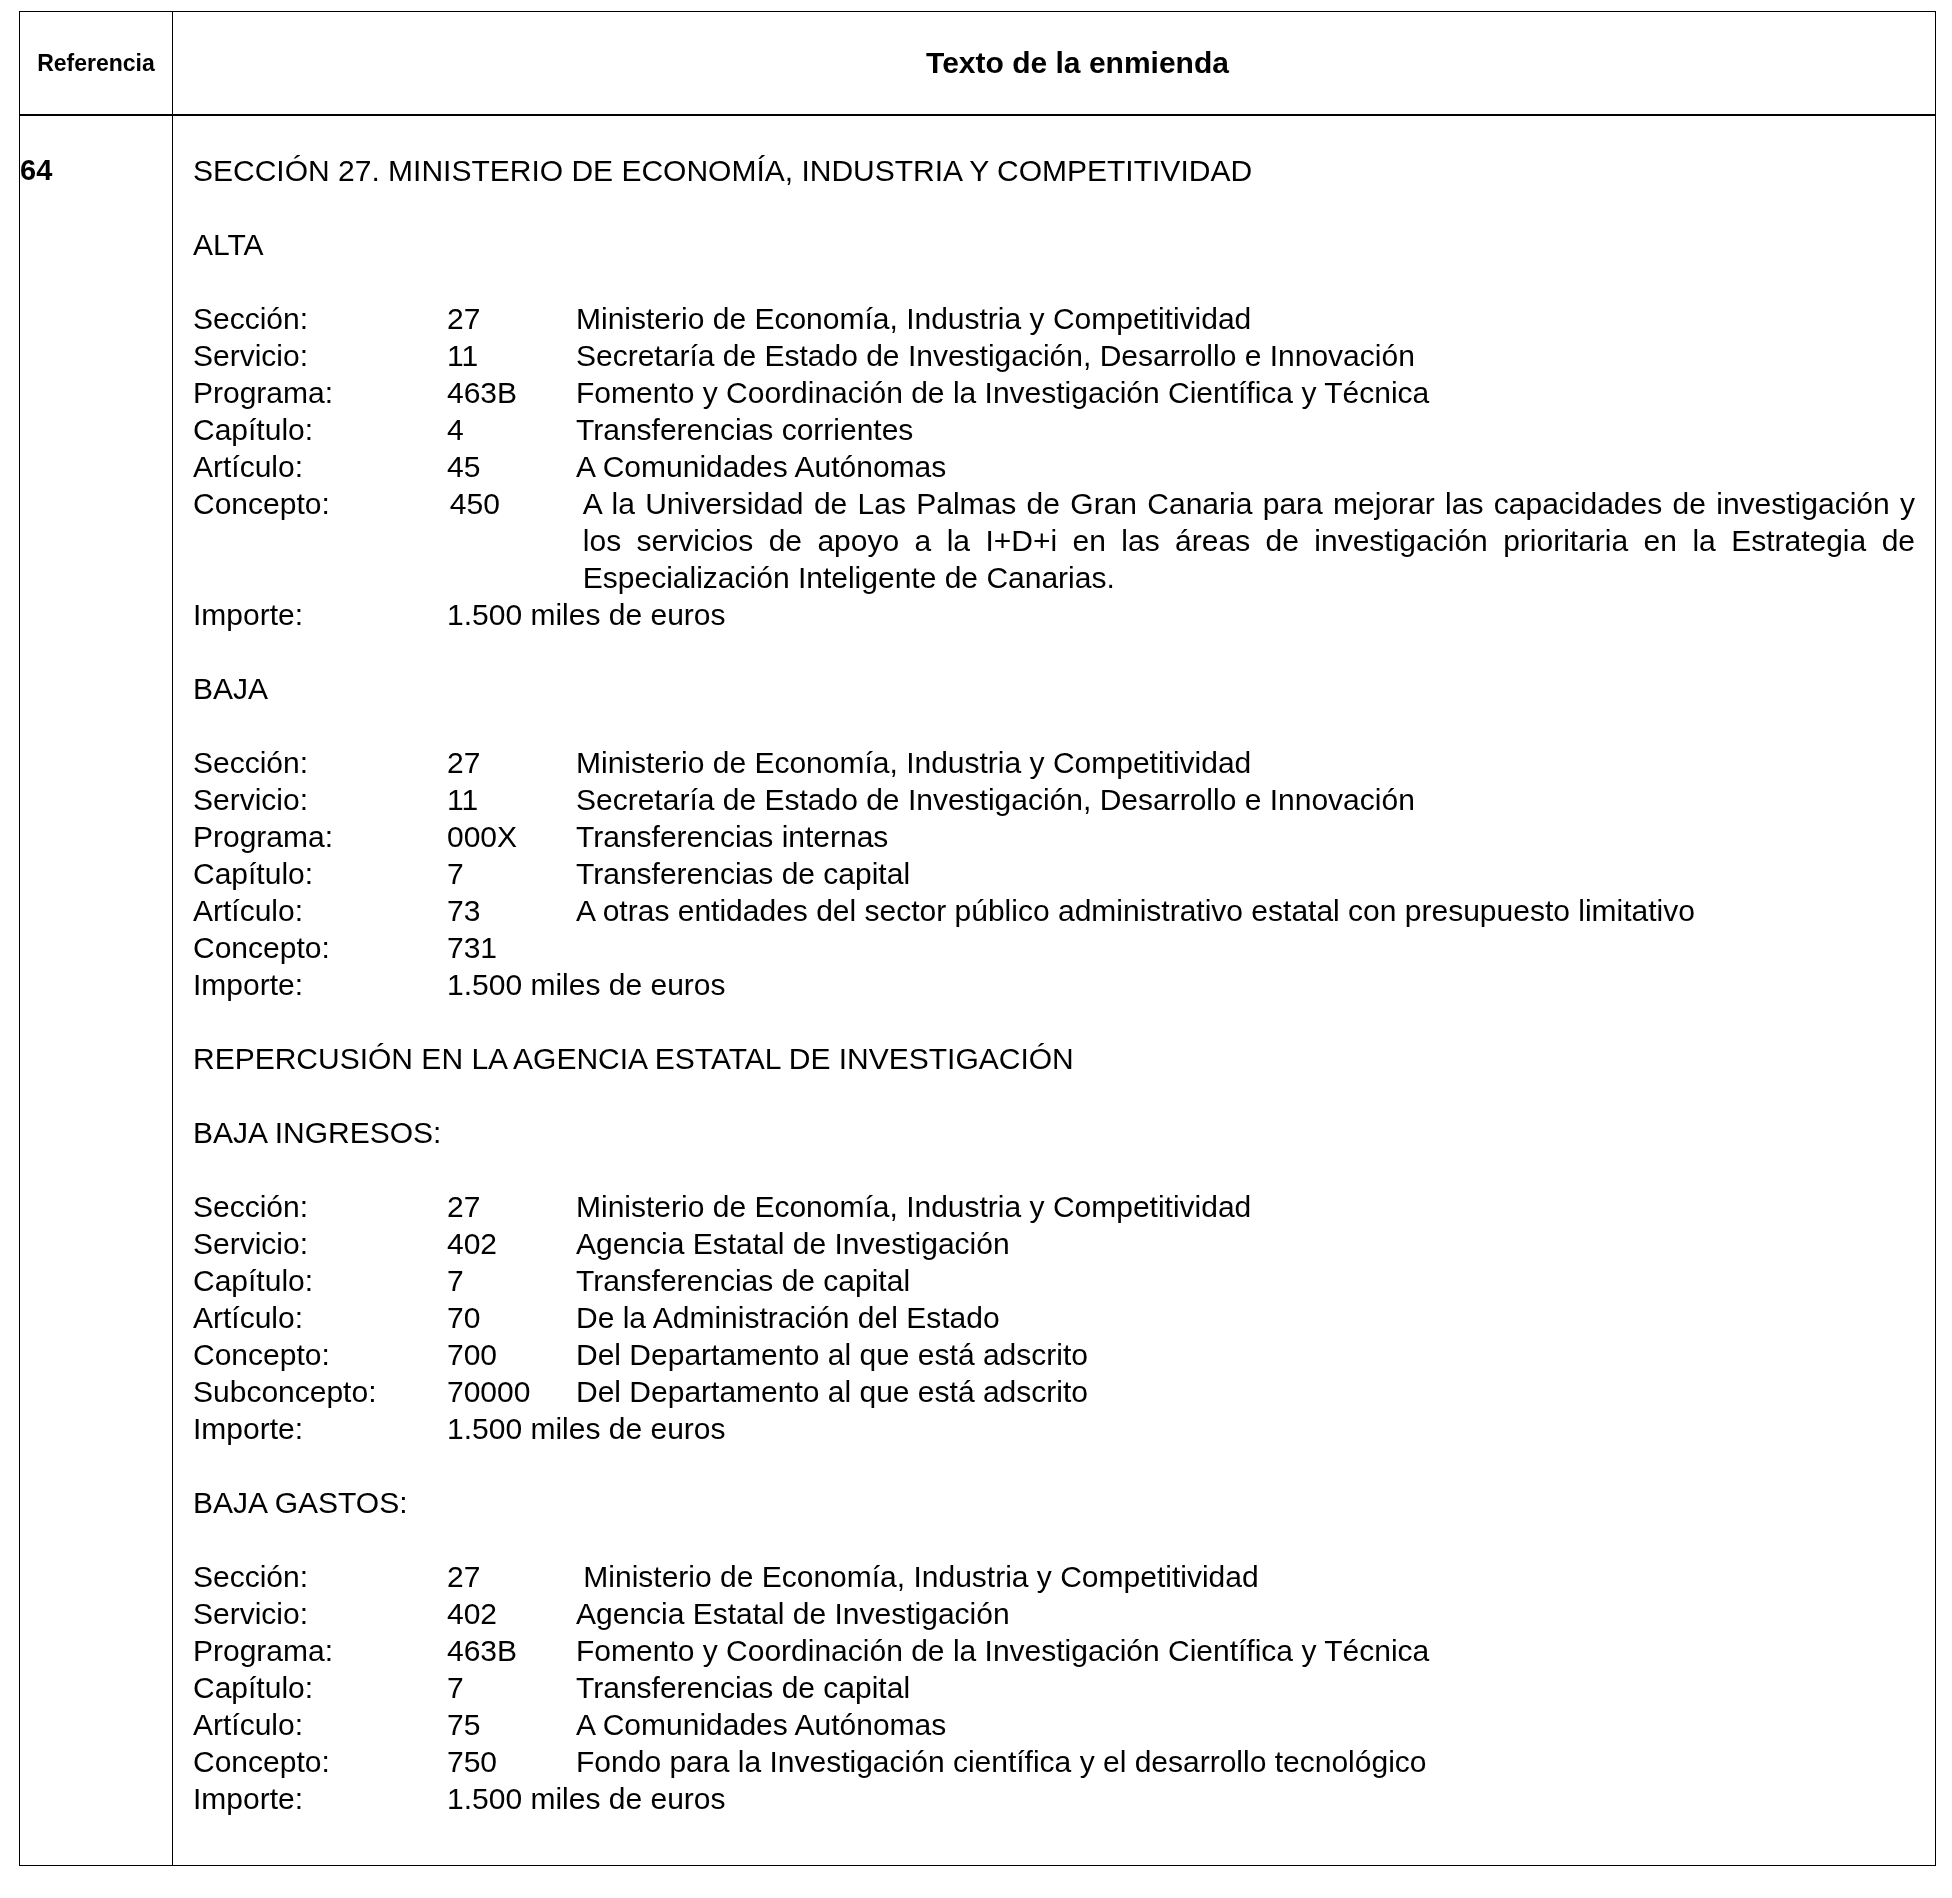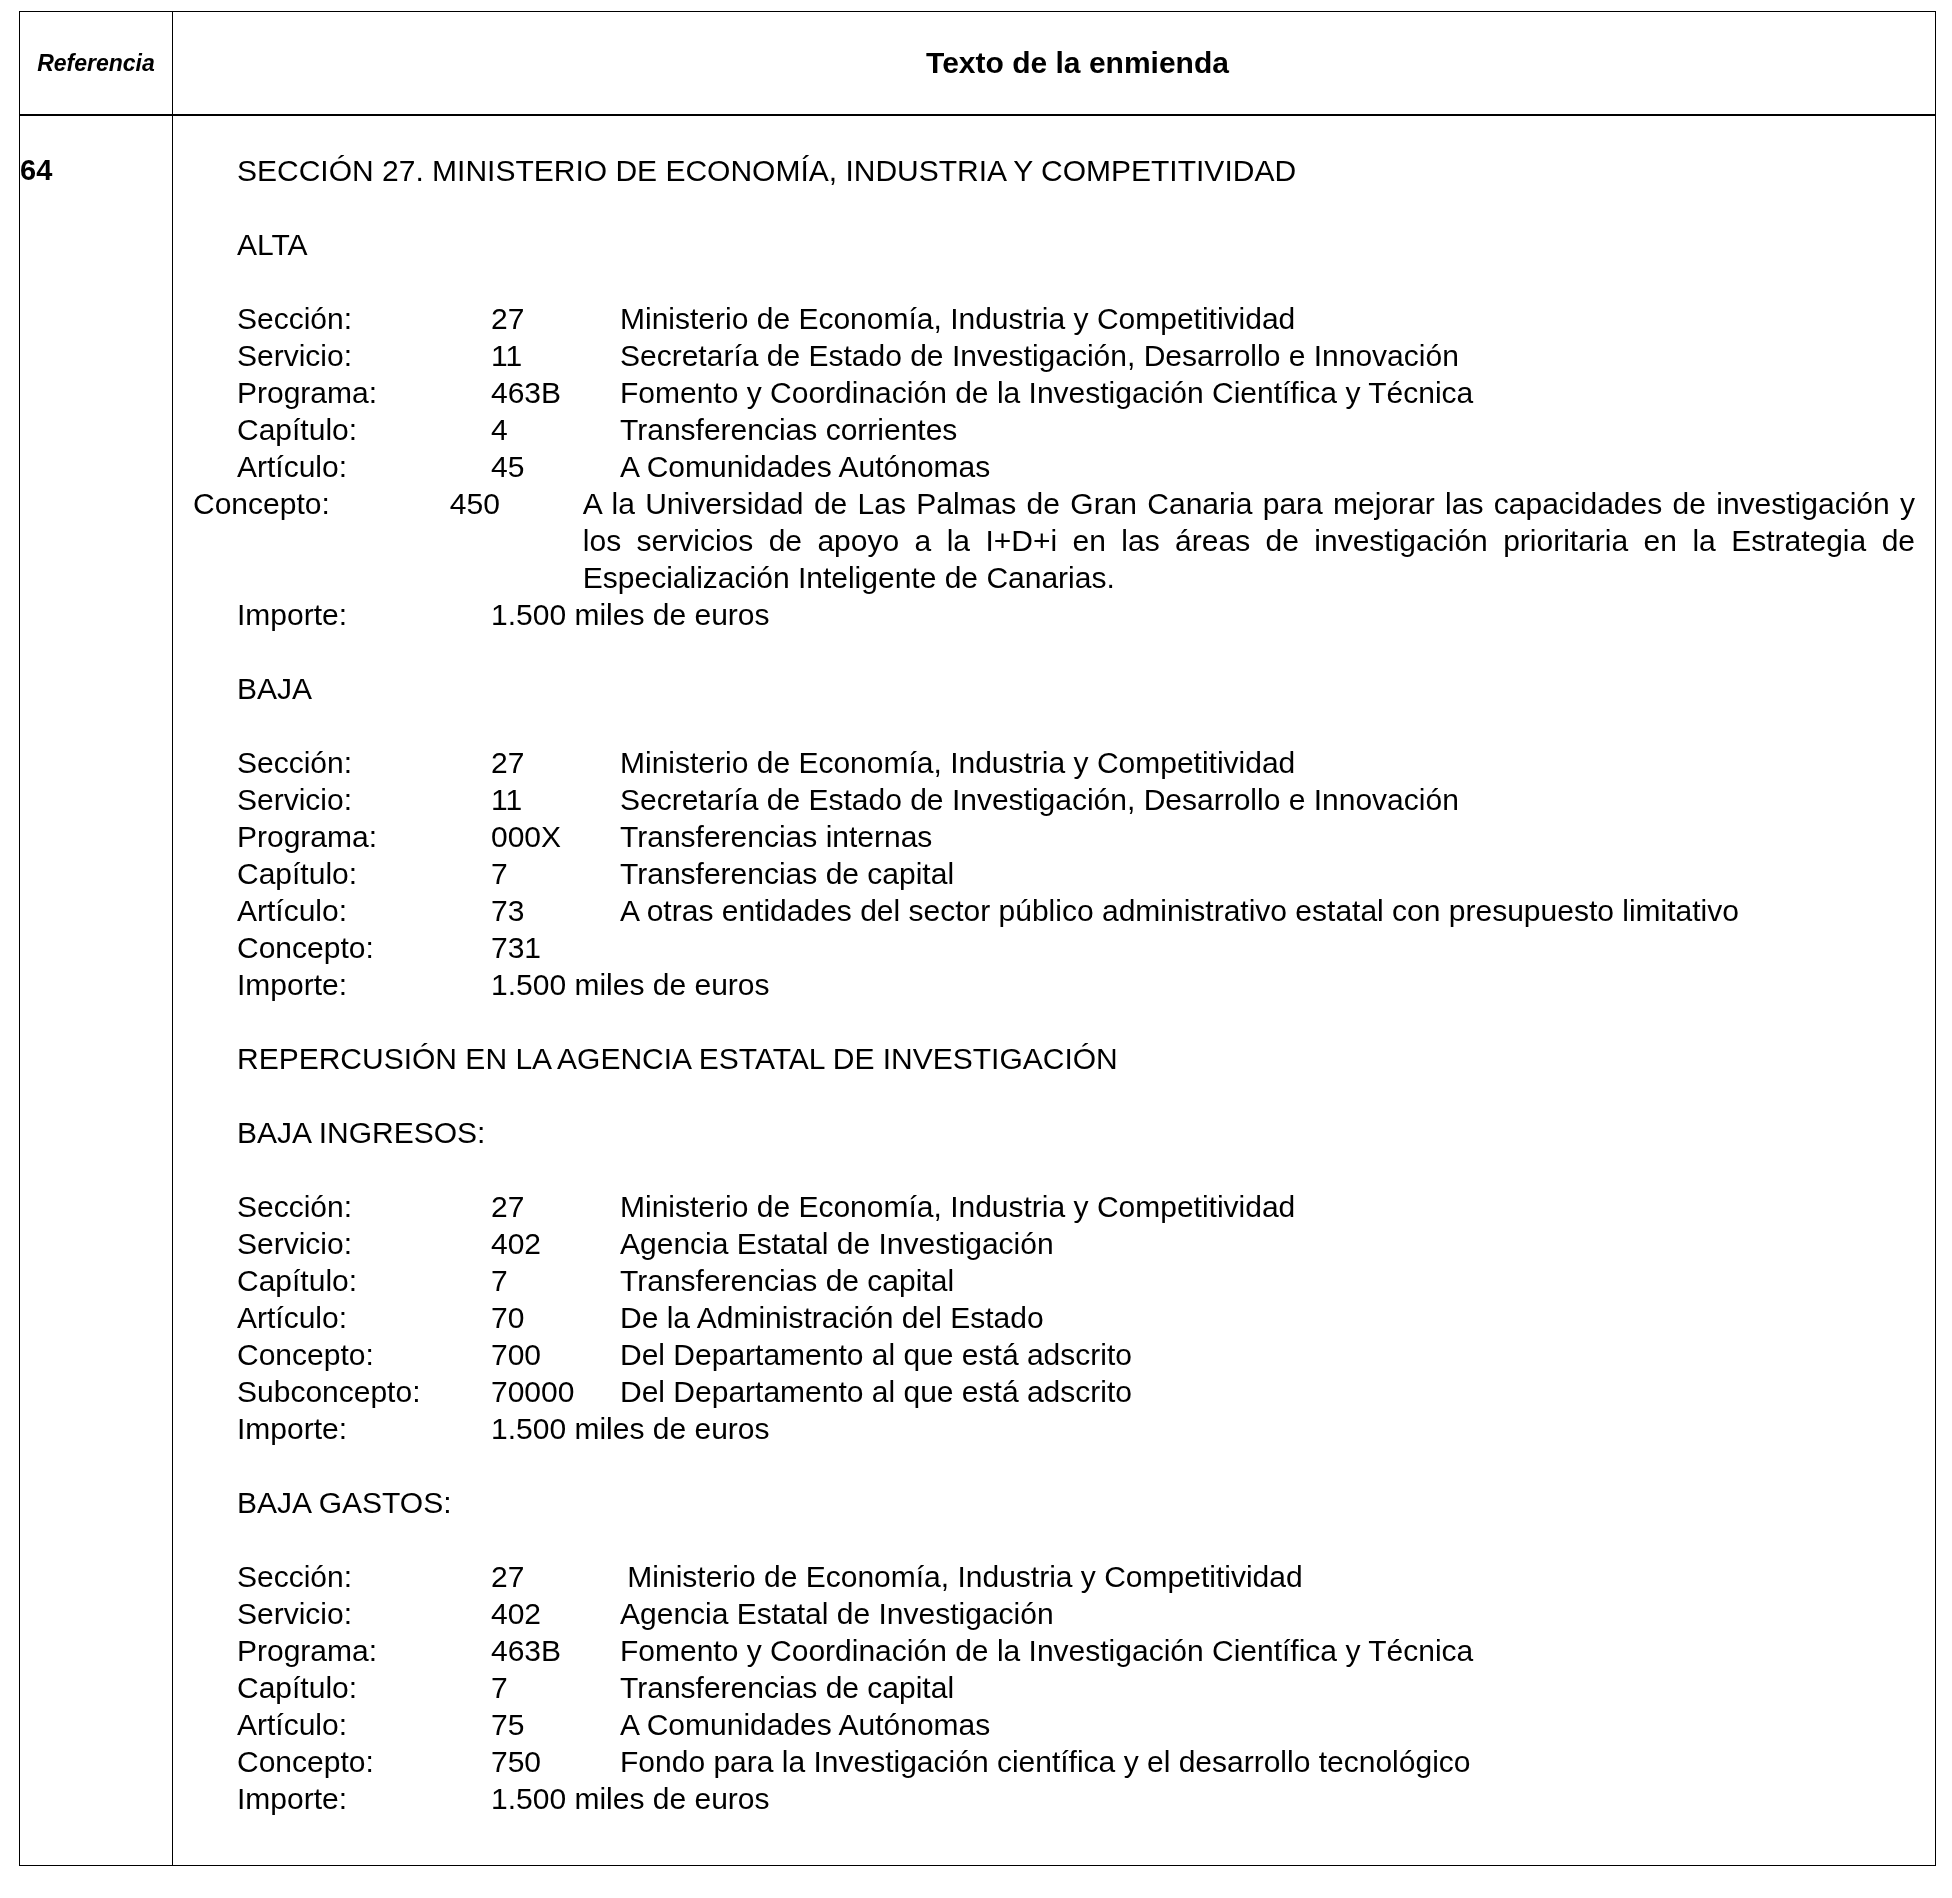--- a/index.html
+++ b/index.html
@@ -4,29 +4,29 @@
 <style>
   html, body { margin: 0; padding: 0; background: #ffffff; }
   body { width: 1952px; height: 1898px; position: relative; overflow: hidden;
          font-family: "Liberation Sans", sans-serif; color: #000; }
   .tbl { position: absolute; left: 19px; top: 11px; width: 1917px; height: 1855px;
          border: 1.8px solid #000; box-sizing: border-box; }
   .vsep { position: absolute; left: 152px; top: 0; bottom: 0; width: 0; border-left: 1.8px solid #000; }
   .hsep { position: absolute; left: 0; right: 0; top: 102px; height: 0; border-top: 2.8px solid #000; }
   .hdr-ref { position: absolute; left: 0; top: 0; width: 152px; height: 102px;
              display: flex; align-items: center; justify-content: center;
-             font-weight: bold; font-size: 23px; font-style: italic; }
+             font-weight: bold; font-size: 23px; }
   .hdr-text { position: absolute; left: 154px; right: 0; top: 0; height: 102px;
               display: flex; align-items: center; justify-content: center;
               font-weight: bold; font-size: 30px; margin-left: 46px; }
   .ref-num { position: absolute; left: 0; width: 152px; top: 140px; text-align: left;
              font-weight: bold; font-size: 29px; line-height: 37px; }
   .content { position: absolute; left: 173px; top: 140px; right: 20px;
              font-size: 30px; line-height: 37px; }
-  .line { height: 37px; white-space: nowrap; margin-left: 44px; }
+  .line { height: 37px; white-space: nowrap; }
   .blank { height: 37px; }
   .row { display: flex; }
   .lbl { width: 254px; flex: none; }
   .code { width: 129px; flex: none; }
   .desc { flex: 1; }
   .desc.wrap { white-space: normal; text-align: justify; }
   .code.shift { padding-left: 2.8px; width: 133px; }
   .desc.shift { padding-left: 7.3px; }
 </style>
 </head>

